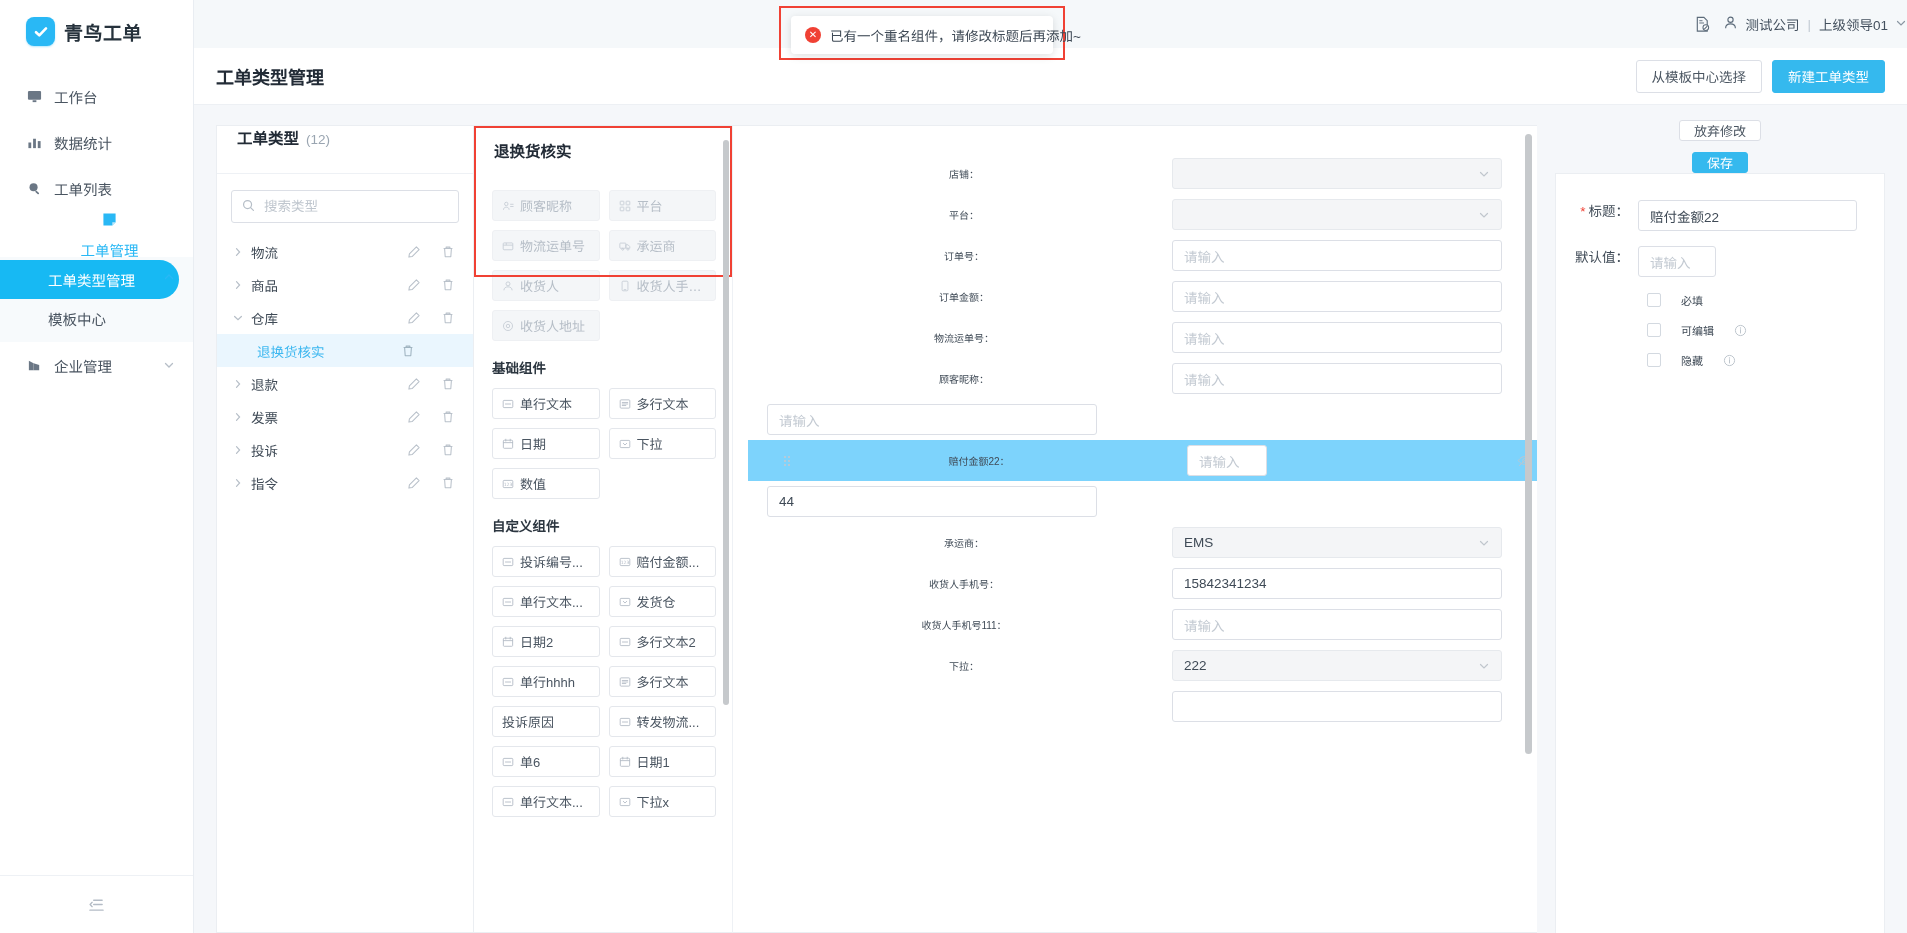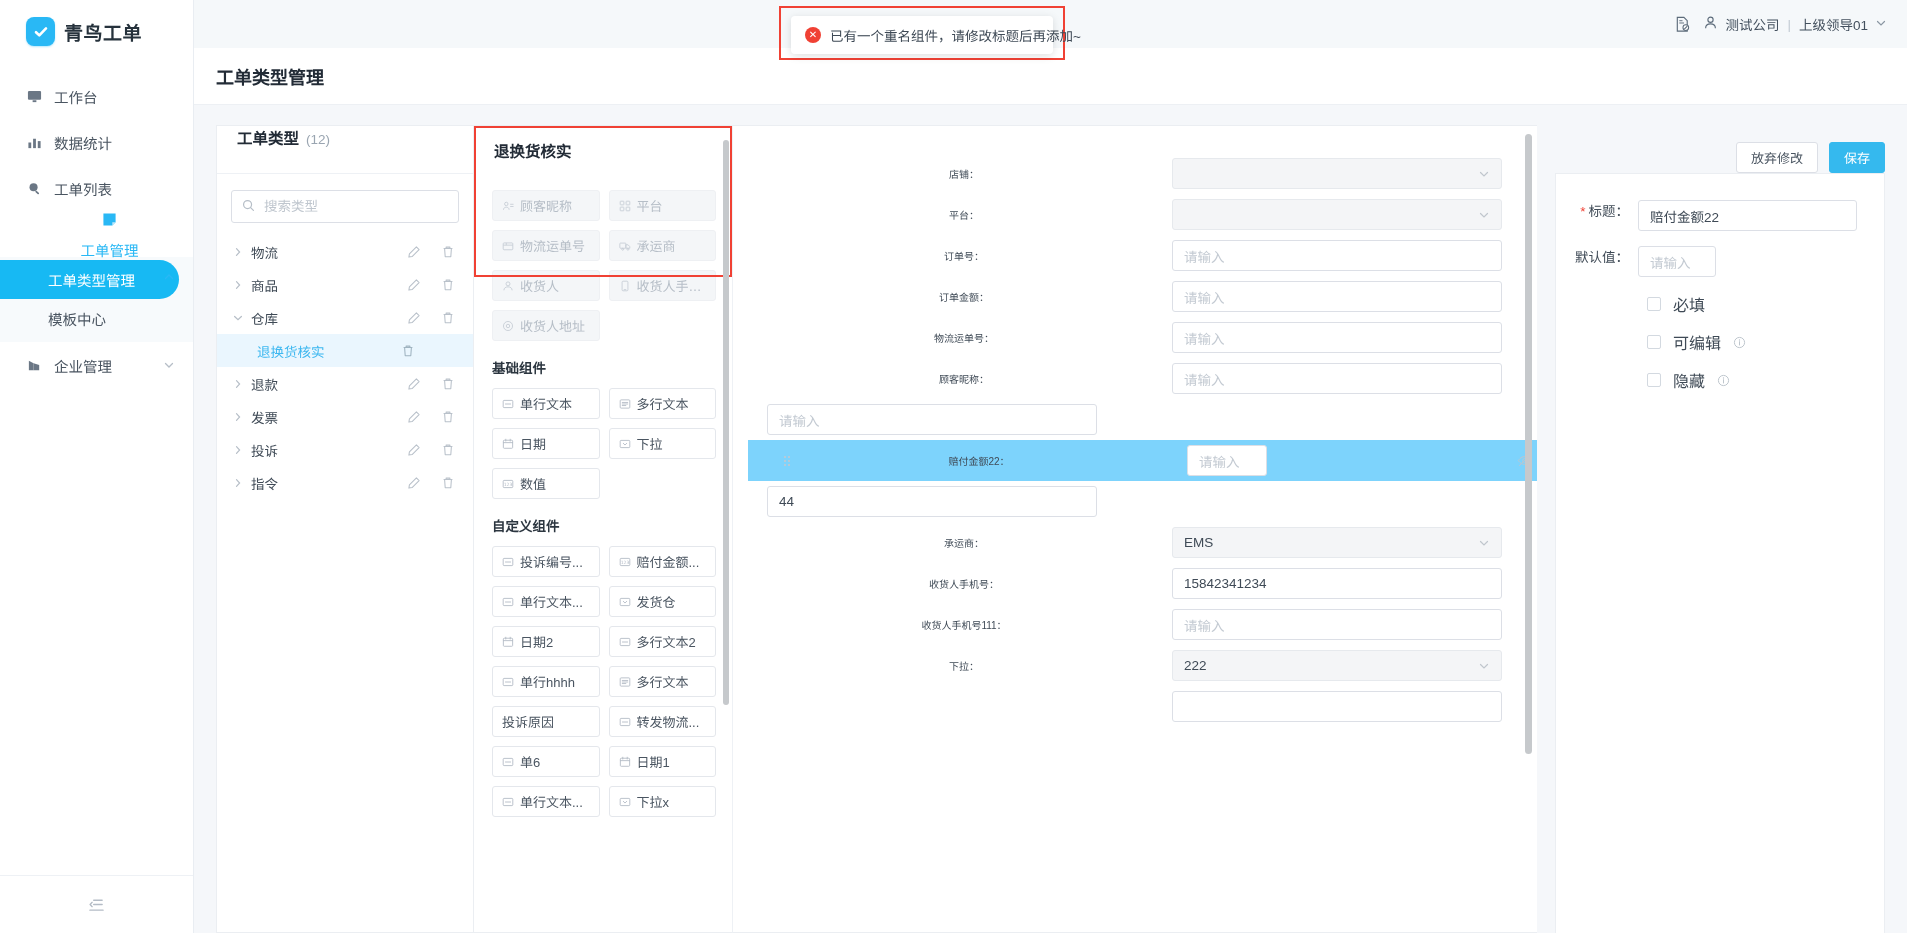--- a/index.html
+++ b/index.html
@@ -54,21 +54,21 @@
     display: flex; align-items: center; justify-content: center;
   }
   .collapse-btn { color: #b4bcc6; cursor: pointer; display:flex; }
 
   
   .right { flex: 1; display: flex; flex-direction: column; min-width: 0; position: relative; }
 
   .topbar {
     height: 48px; background: #f5f8fa;
     display: flex; align-items: center; justify-content: flex-end;
-    padding-right: 20px; gap: 12px; flex: none;
+    gap: 12px; flex: none;
   }
   .topbar-icon { color: #5c6b7a; display: flex; cursor: pointer; }
   .topbar-user { display: flex; align-items: center; gap: 7px; font-size: 13.5px; color: #43505e; cursor: pointer; }
   .topbar-user .sep { color: #c3cbd3; margin: 0 1px; }
 
   .pagehead {
     height: 57px; background: #fff; border-bottom: 1px solid #edf0f4;
     display: flex; align-items: center; padding: 0 22px 0 22px; flex: none;
   }
   .pagetitle { font-size: 18px; font-weight: 700; color: #222b36; }
@@ -183,36 +183,36 @@
   .canvas-scrollbar {
     position: absolute; width: 7px; border-radius: 4px; background: #c6c9cc;
     right: 5px;
   }
 
   
   .props {
     width: 330px; flex: none; display: flex; flex-direction: column; min-height: 0;
     margin-left: 18px;
   }
-  .props-head { height: 48px; display: flex; align-items: flex-end; justify-content: flex-end; gap: 11px; }
+  .props-head { height: 48px; display: flex; align-items: center; justify-content: flex-end; gap: 11px; flex-direction: column; }
   .props-body {
     flex: 1; background: #fff; border: 1px solid #ebeef2; border-bottom: 0;
     padding: 26px 18px 0 4px;
   }
   .prow { display: flex; align-items: flex-start; margin-bottom: 15px; }
   .prow .plabel { width: 78px; text-align: right; padding-right: 9px; font-size: 13.5px; color: #3f4a56; flex: none; }
   .prow .plabel .req { color: #f04134; margin-right: 3px; }
   .pinput {
     height: 31px; border: 1px solid #dcdfe6; border-radius: 3px; background: #fff;
     display: flex; align-items: center; padding: 0 11px; font-size: 13.5px; color: #3f4a56;
   }
   .pinput.wide { width: 219px; }
   .pinput.mid { width: 78px; }
   .pinput.ph { color: #c3cad2; }
-  .pcheckrow { display: flex; align-items: center; gap: 12px; margin: 0 0 14px 87px; font-size: 16px; color: #3f4a56; }
+  .pcheckrow { display: flex; align-items: center; gap: 20px; margin: 0 0 14px 87px; font-size: 11px; color: #3f4a56; }
   .cbox { width: 14px; height: 14px; border: 1px solid #d3d9e0; border-radius: 2px; background: #fff; flex: none; cursor: pointer; }
   .info-ico { color: #bcc4cc; display: flex; cursor: pointer; }
 
   
   .toast-wrap {
     position: absolute; left: 779px; top: 6px; width: 286px; height: 54px;
     border: 2px solid #f04134; z-index: 50;
   }
   .toast {
     position: absolute; left: 10px; top: 8px; right: 10px; height: 38px;
@@ -346,20 +346,24 @@
         <span>
           <svg width="12" height="12" viewBox="0 0 12 12">
               <path d="M2.5 4.5 L6 8 L9.5 4.5" stroke="#8b97a3" stroke-width="1.2" fill="none" stroke-linecap="round"></path>
             </svg>
         </span>
       </div>
     </div>
 
     <div class="pagehead">
       <div class="pagetitle">工单类型管理</div>
+      <div class="pagehead-actions">
+        <div class="btn">从模板中心选择</div>
+        <div class="btn primary">新建工单类型</div>
+      </div>
     </div>
 
     <div class="workspace">
 
       <section class="card type-card">
         <div class="type-head">
           <span class="t">工单类型</span>
           <span class="c">(12)</span>
         </div>
         <div class="type-body">

